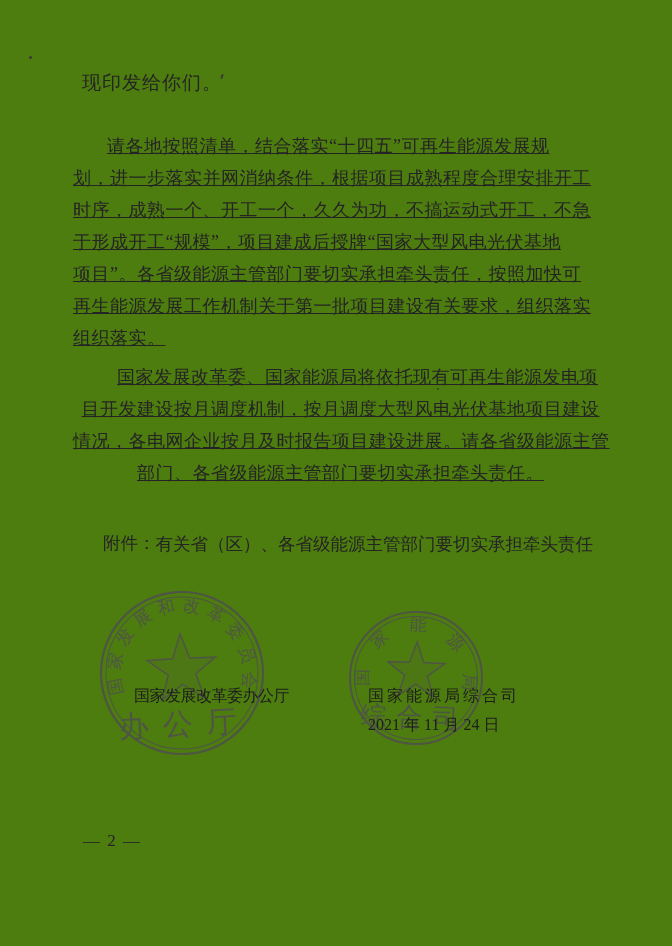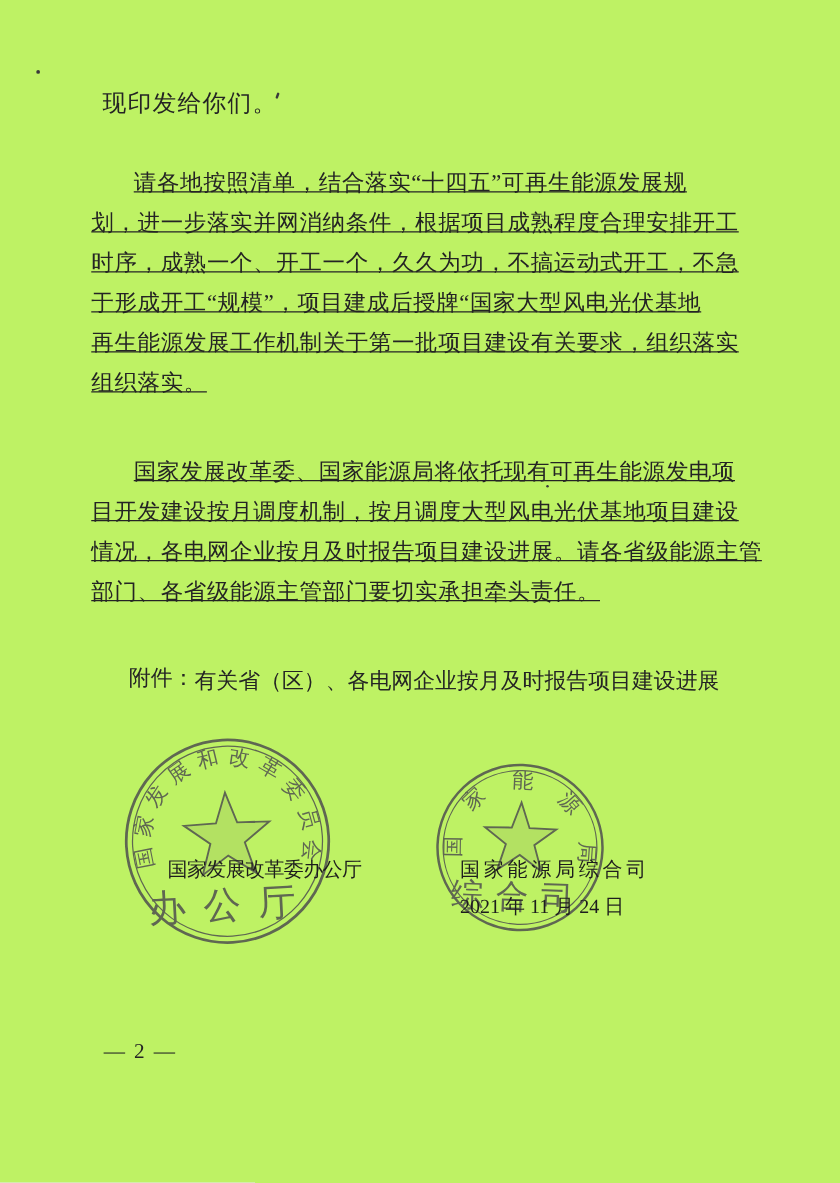--- a/index.html
+++ b/index.html
@@ -1,36 +1,36 @@
 <!DOCTYPE html>
 <html><head>
 <meta charset="utf-8">
 <style>
   html,body { margin:0; padding:0; background:#e8e8e8; }
   .page {
     position:relative;
     width:672px; height:946px;
     margin:0 auto;
-    background:#bef264;
+    background:#4d7c0f;
     overflow:hidden;
     font-family:"Liberation Serif","DejaVu Serif",serif;
     color:#242424;
   }
   .intro-line {
     position:absolute; left:82px; top:70px;
     font-size:19px; letter-spacing:1px;
   }
   .para {
     position:absolute; left:73px; width:535px;
     font-size:18px; line-height:32px; letter-spacing:0.5px;
     white-space:nowrap;
     text-decoration:underline;
   }
   .para-1 { top:130px; }
-  .para-2 { top:361px; }
+  .para-2 { top:361px;text-align:center; }
   .para .line.indent { text-indent:34px; }
   .attachment {
     position:absolute; left:103px; top:528px;
     display:flex; font-size:17.5px; line-height:33px;
     white-space:nowrap;
   }
   .attachment .att-label { flex:0 0 auto;font-family:Liberation Mono, monospace; }
   .seal { position:absolute; opacity:0.85; }
   .seal-left  { left:97px;  top:588px; transform:rotate(-3deg); }
   .seal-right { left:346px; top:608px; transform:rotate(2deg); }
@@ -64,35 +64,36 @@
   <div class="speck speck-3"></div>
   <div class="speck speck-4"></div>
 
   <div class="intro-line">现印发给你们。</div>
 
   <div class="para para-1">
     <div class="line indent">请各地按照清单，结合落实“十四五”可再生能源发展规</div>
     <div class="line">划，进一步落实并网消纳条件，根据项目成熟程度合理安排开工</div>
     <div class="line">时序，成熟一个、开工一个，久久为功，不搞运动式开工，不急</div>
     <div class="line">于形成开工“规模”，项目建成后授牌“国家大型风电光伏基地</div>
+    <div class="line">项目”。各省级能源主管部门要切实承担牵头责任，按照加快可</div>
     <div class="line">再生能源发展工作机制关于第一批项目建设有关要求，组织落实</div>
     <div class="line">组织落实。</div>
   </div>
 
   <div class="para para-2">
     <div class="line indent">国家发展改革委、国家能源局将依托现有可再生能源发电项</div>
     <div class="line">目开发建设按月调度机制，按月调度大型风电光伏基地项目建设</div>
     <div class="line">情况，各电网企业按月及时报告项目建设进展。请各省级能源主管</div>
     <div class="line">部门、各省级能源主管部门要切实承担牵头责任。</div>
   </div>
 
   <div class="attachment">
     <div class="att-label">附件：</div>
     <div class="att-body">
-      <div class="line">有关省（区）、各电网企业按月及时报告项目建设进展</div>
+      <div class="line">有关省（区）、各省级能源主管部门要切实承担牵头责任</div>
     </div>
   </div>
 
   <svg class="seal seal-left" width="170" height="170" viewBox="0 0 170 170">
     <circle cx="85" cy="85" r="81" fill="none" stroke="#4f4f4f" stroke-width="2.2"></circle>
     <circle cx="85" cy="85" r="76" fill="none" stroke="#4f4f4f" stroke-width="1"></circle>
     <polygon points="85,46 93.5,70.3 119.2,70.9 98.8,86.5 106.2,111.1 85,96.5 63.8,111.1 71.2,86.5 50.8,70.9 76.5,70.3" fill="rgba(80,80,80,0.12)" stroke="#4f4f4f" stroke-width="1.5"></polygon>
     <path id="arcL" d="M 26.7 106.2 A 62 62 0 1 1 143.3 106.2" fill="none" stroke="none"></path>
     <text font-size="17" fill="#4f4f4f">
       <textPath href="#arcL" startOffset="4" textLength="230" lengthAdjust="spacing">国家发展和改革委员会</textPath>

